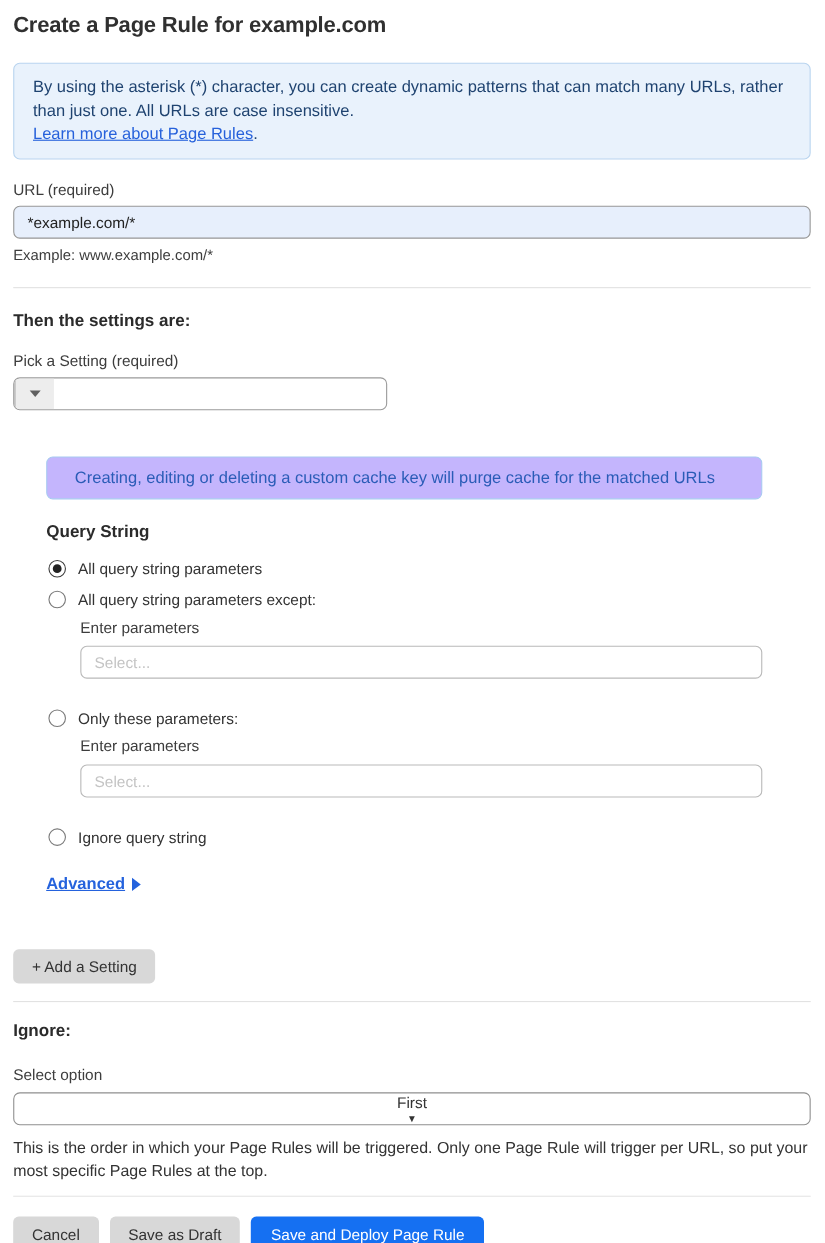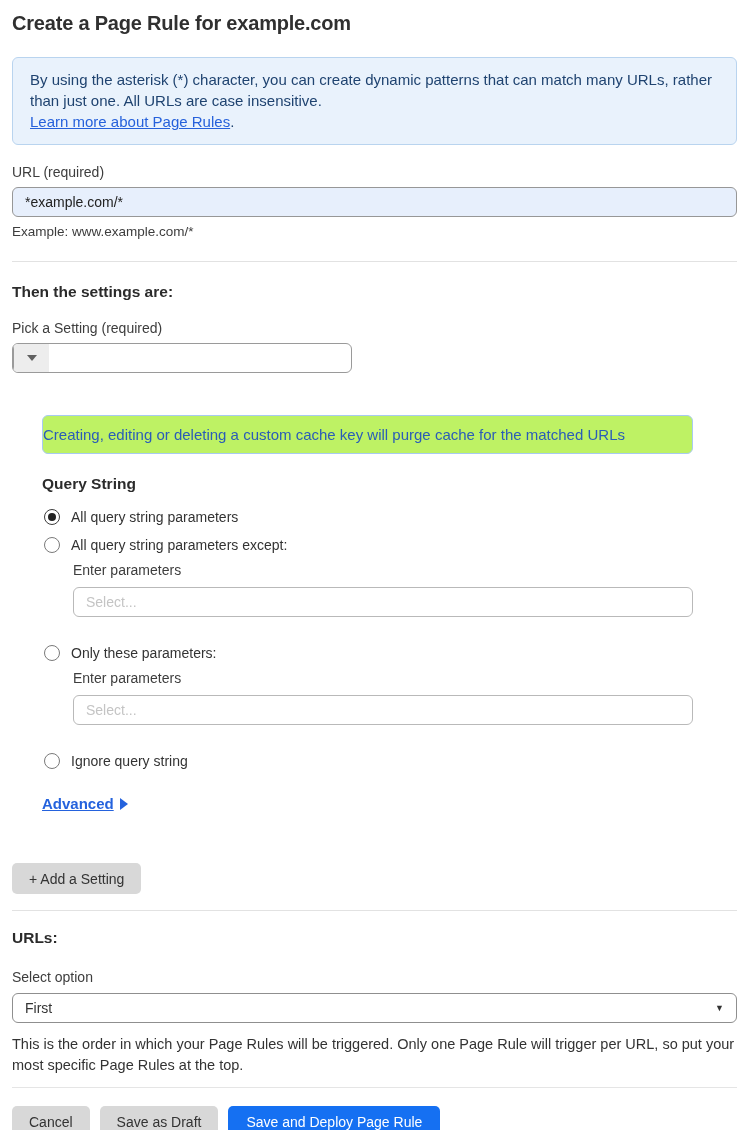--- a/index.html
+++ b/index.html
@@ -51,22 +51,22 @@
     display: flex; align-items: center; justify-content: center;
   }
   .tri-down {
     width: 0; height: 0;
     border-left: 5px solid transparent; border-right: 5px solid transparent;
     border-top: 6px solid #606060;
   }
   .setting-body { margin-left: 30px; margin-top: 42px; }
   .notice {
     width: 651px;
-    background: #bef264; border: 1px solid #a8caf1; border-radius: 6px;
-    padding: 9px 0; font-size: 15px; line-height: 19px; color: #2a5cb7;
+    background: #c4b5fd; border: 1px solid #a8caf1; border-radius: 6px;
+    padding: 9px 25px; font-size: 15px; line-height: 19px; color: #2a5cb7;
   }
   h3.sub-heading { font-size: 15.5px; font-weight: 700; color: #2b2b2b; margin-top: 21px; }
   .radio-row { display: flex; align-items: center; }
   .radio-row.first { margin-top: 16px; }
   .radio-row.gap-sm { margin-top: 12px; }
   .radio-row.gap-lg { margin-top: 28px; }
   .radio-circle {
     width: 16px; height: 16px; border-radius: 50%;
     border: 1.5px solid #7a7a7a; margin-left: 2px; flex: none;
     display: flex; align-items: center; justify-content: center;
@@ -99,21 +99,21 @@
     height: 31px; padding: 0 17px;
     background: #d8d8d8; border: none; border-radius: 5px;
     font-size: 14px; color: #333; cursor: pointer;
     font-family: "Liberation Sans", sans-serif;
   }
   .add-setting-btn { margin-top: 51px; }
   .select-full {
     margin-top: 8px; width: 100%; height: 30px;
     border: 1px solid #8f8f8f; border-radius: 6px; background: #fff;
     display: flex; align-items: center; justify-content: space-between;
-    padding: 0 12px; cursor: pointer;
+    padding: 0 12px; cursor: pointer; flex-direction: column;
   }
   .select-value { font-size: 14px; color: #333; }
   .select-caret { font-size: 9px; color: #333; }
   .help-text { margin-top: 11px; font-size: 14.5px; line-height: 21px; color: #333; max-width: 725px; }
   .footer-divider { border: none; border-top: 1px solid #e5e5e5; margin-top: 11px; }
   .footer-row { margin-top: 18px; display: flex; align-items: center; gap: 10px; }
   .blue-btn {
     height: 31px; padding: 0 18px;
     background: #1570f2; border: none; border-radius: 5px;
     font-size: 14px; color: #ffffff; cursor: pointer;
@@ -185,21 +185,21 @@
   <div class="advanced-line">
     <a class="advanced-link">Advanced</a>
     <span class="tri-right"></span>
   </div>
 </div>
 
 <button class="gray-btn add-setting-btn">+ Add a Setting</button>
 
 <hr class="divider" style="margin-top:16px;">
 
-<h2 class="section-heading" style="margin-top:18px;">URLs:</h2>
+<h2 class="section-heading" style="margin-top:18px;">Ignore:</h2>
 
 <label class="field-label" style="margin-top:22px;">Select option</label>
 <div class="select-full">
   <span class="select-value">First</span>
   <span class="select-caret">▼</span>
 </div>
 
 <p class="help-text">This is the order in which your Page Rules will be triggered. Only one Page Rule will trigger per URL, so put your most specific Page Rules at the top.</p>
 
 <hr class="footer-divider">

